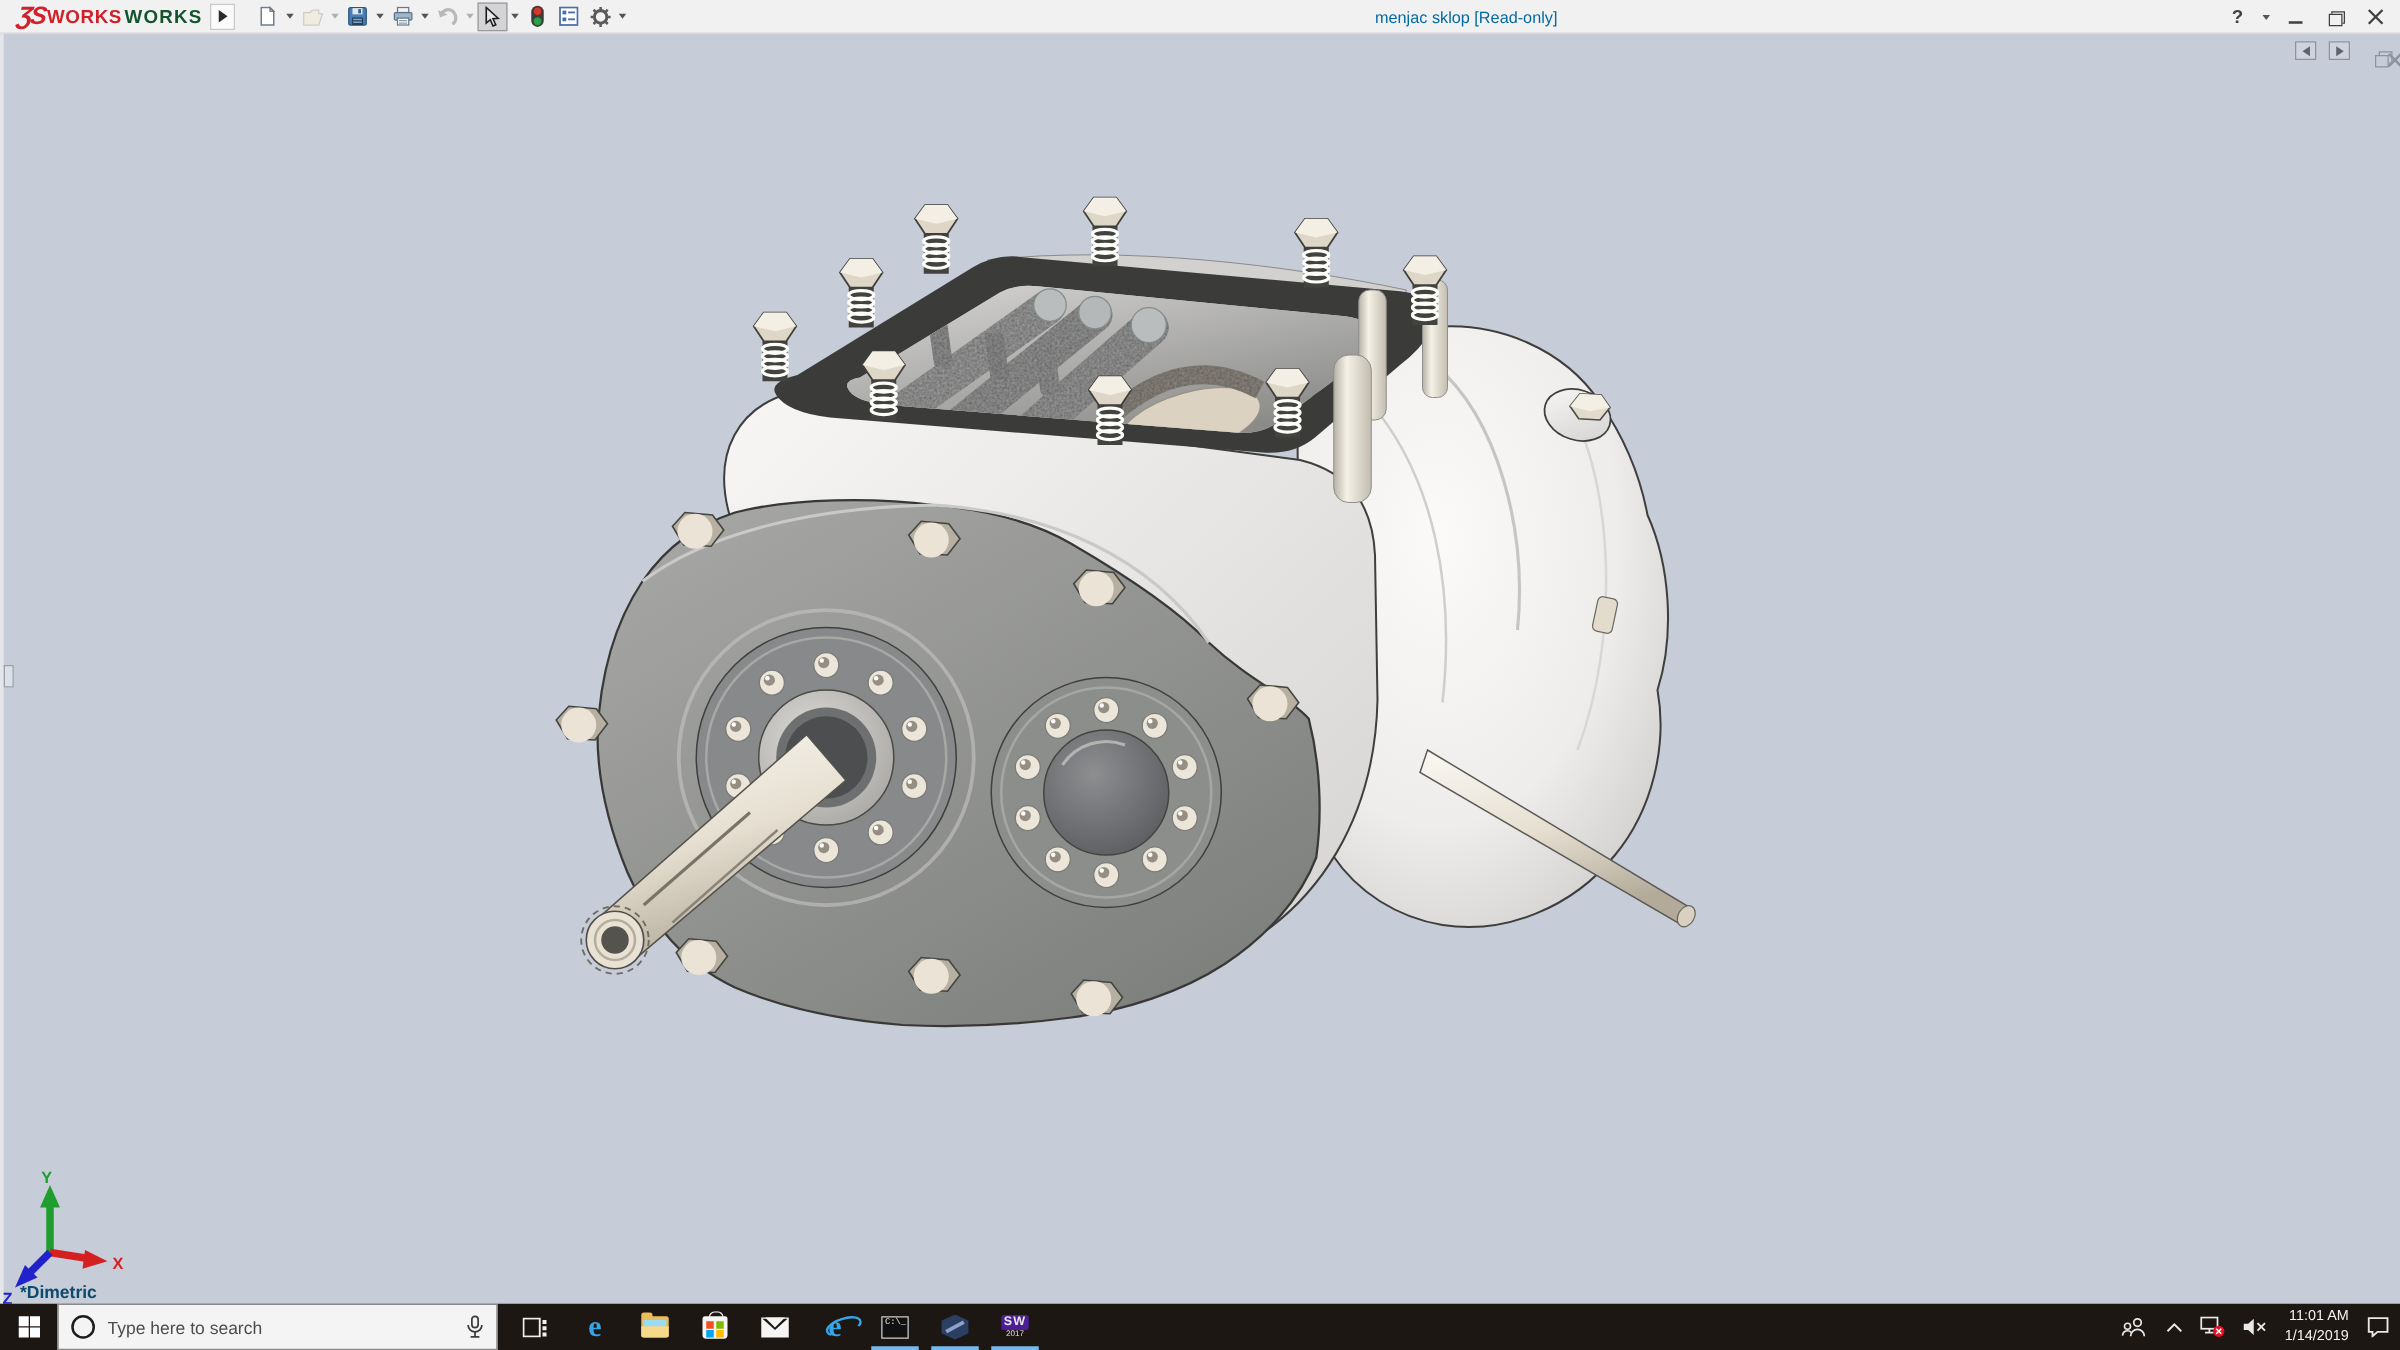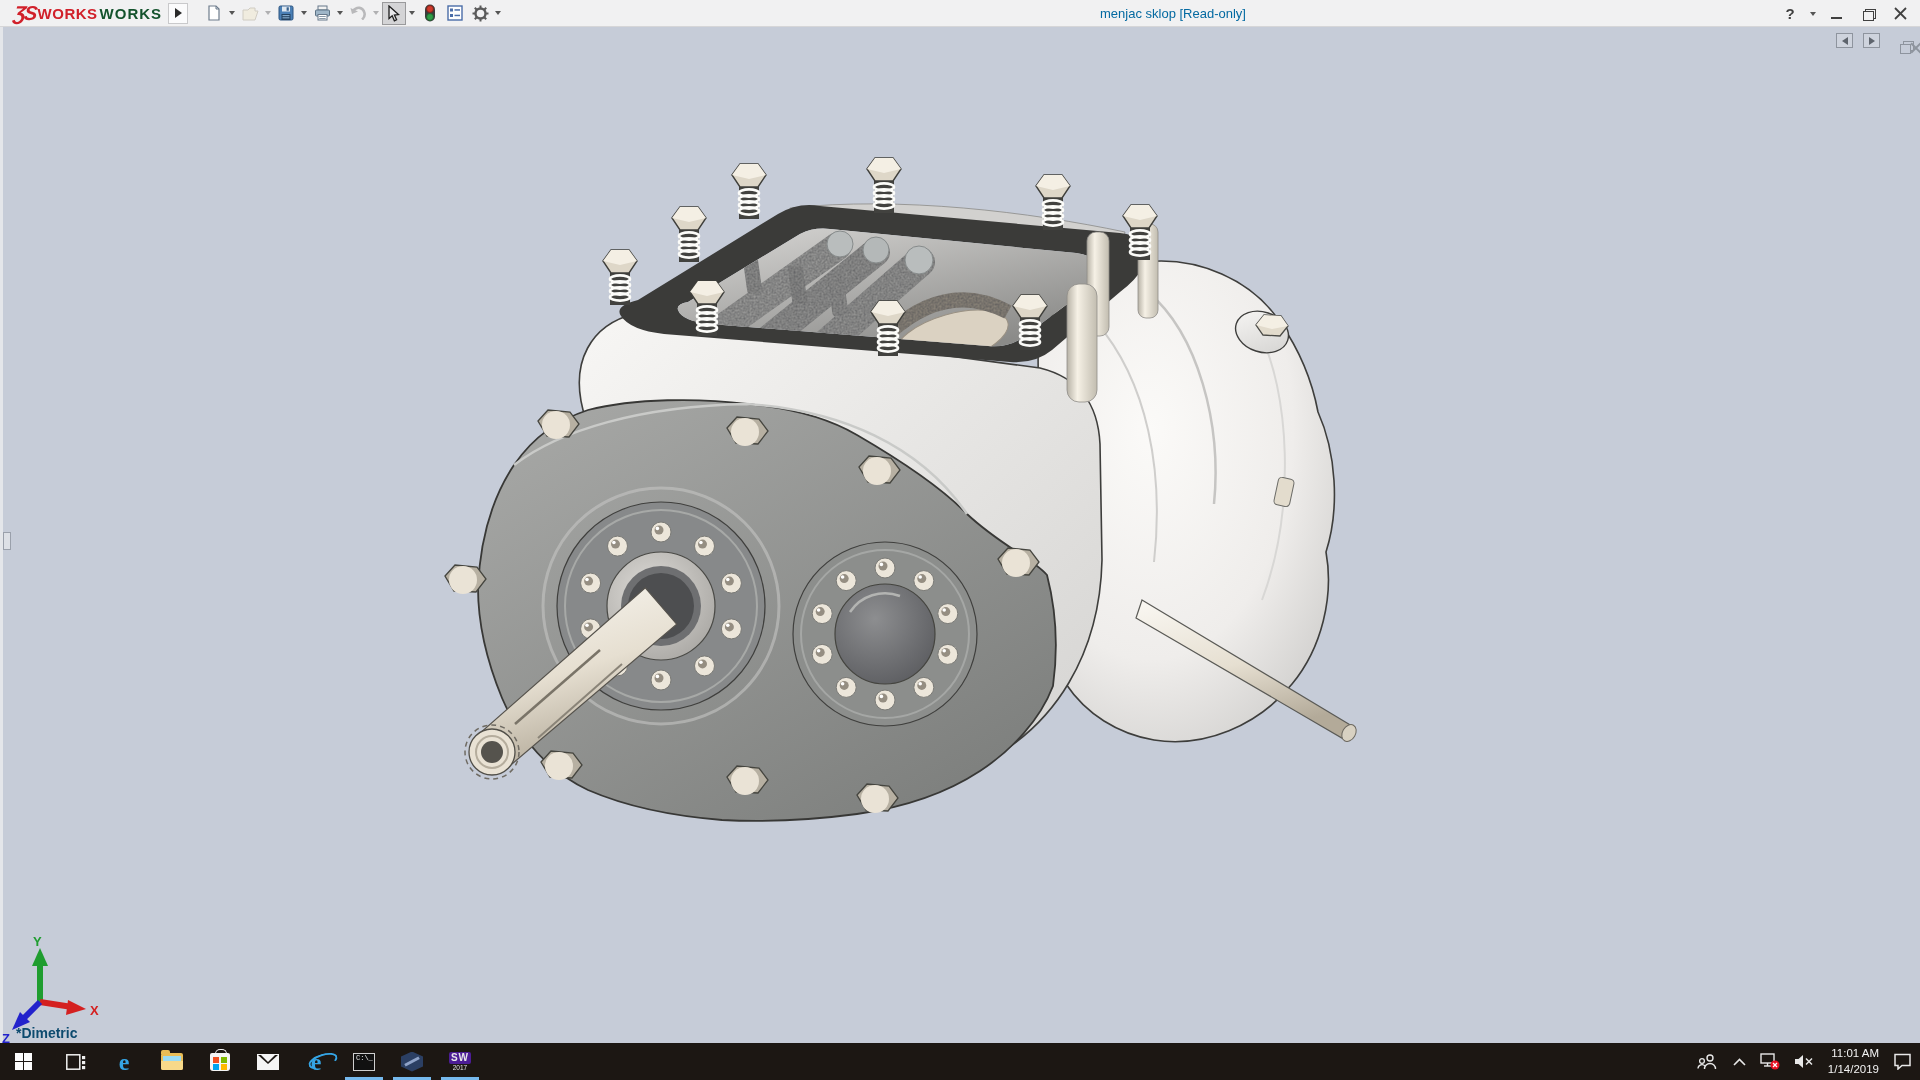--- a/index.html
+++ b/index.html
@@ -507,20 +507,32 @@
 <div class="taskbar">
   <div class="tb-start">
     <div class="win-logo">
         <i></i>
         <i></i>
         <i></i>
         <i></i>
       </div>
   </div>
 
+  <div class="searchbox">
+    <span class="cortana-ring"></span>
+    <input type="text" readonly="" placeholder="Type here to search" style="">
+    <span class="mic">
+      <svg width="14" height="19" viewBox="0 0 14 19">
+        <rect x="4.5" y="1" width="5" height="9" rx="2.5" fill="none" stroke="#3c3c3c" stroke-width="1.4"></rect>
+        <path d="M 1.5,8 a 5.5,5.5 0 0 0 11,0" fill="none" stroke="#3c3c3c" stroke-width="1.4"></path>
+        <line x1="7" y1="13.5" x2="7" y2="17" stroke="#3c3c3c" stroke-width="1.4"></line>
+        <line x1="3.5" y1="17.5" x2="10.5" y2="17.5" stroke="#3c3c3c" stroke-width="1.4"></line>
+      </svg>
+    </span>
+  </div>
 
   <div class="task-icons">
     <div class="task-icon">
       <svg width="20" height="16" viewBox="0 0 20 16">
         <rect x="0.8" y="0.8" width="13" height="14.4" fill="none" stroke="#f0f0f0" stroke-width="1.5"></rect>
         <rect x="16" y="2" width="3.2" height="3.2" fill="#f0f0f0"></rect>
         <rect x="16" y="7" width="3.2" height="3.2" fill="#f0f0f0"></rect>
         <rect x="16" y="12" width="3.2" height="3.2" fill="#f0f0f0"></rect>
       </svg>
     </div>

